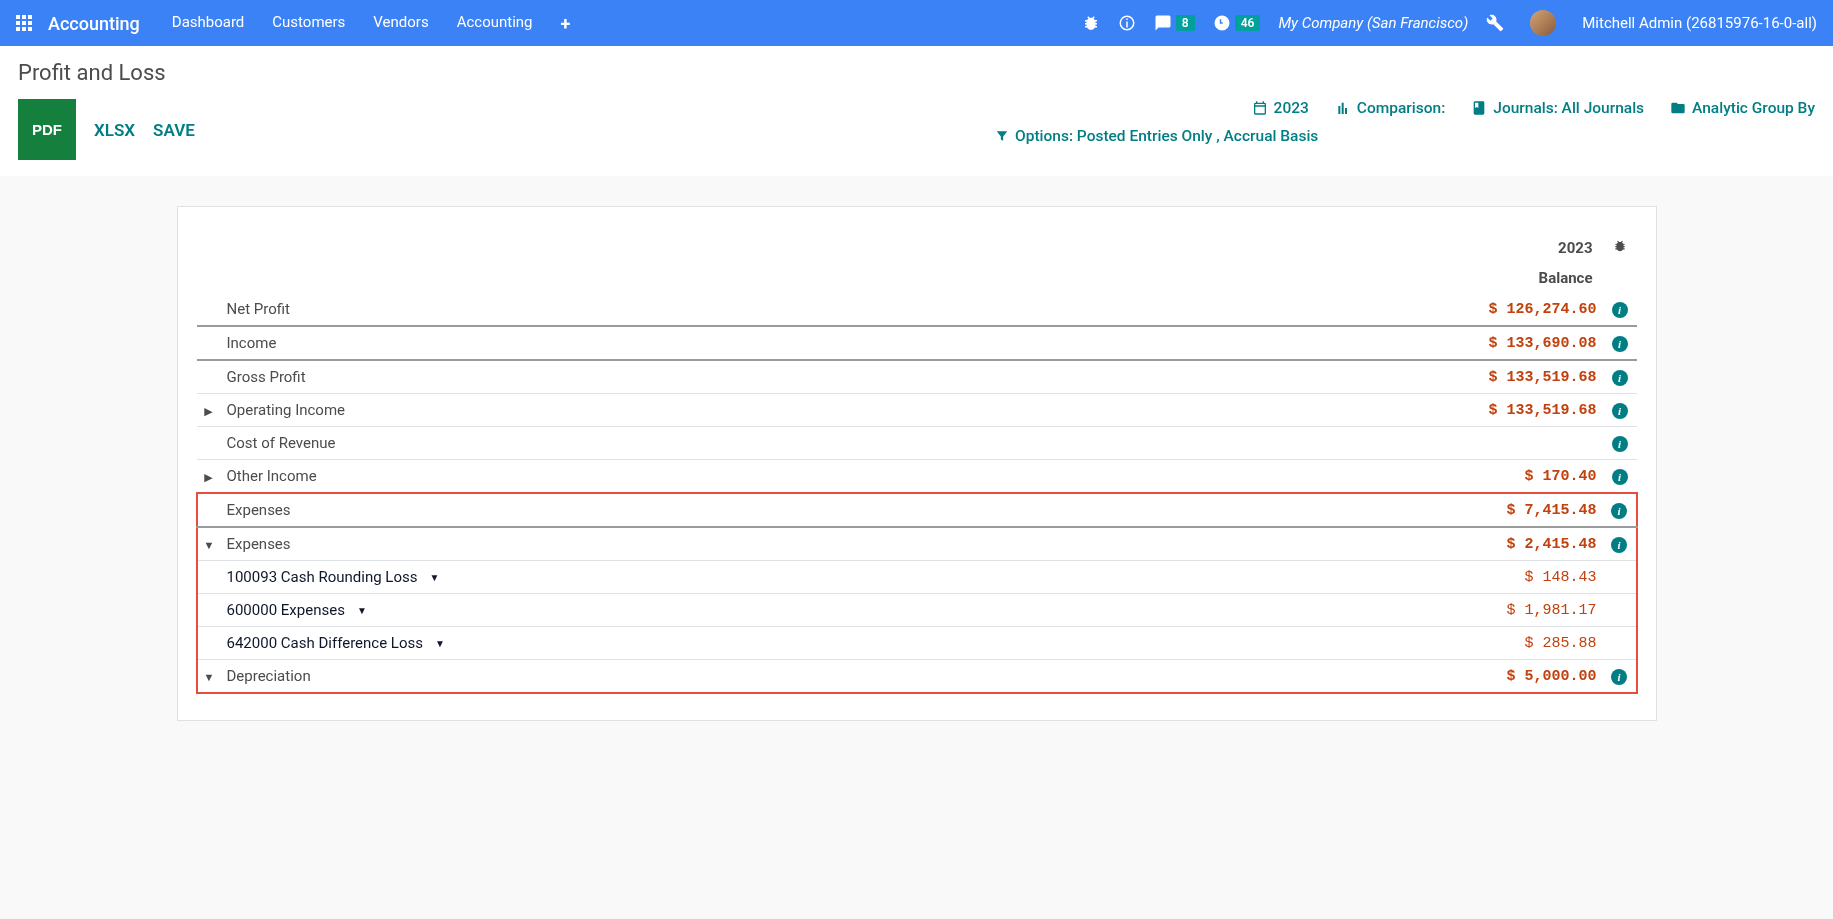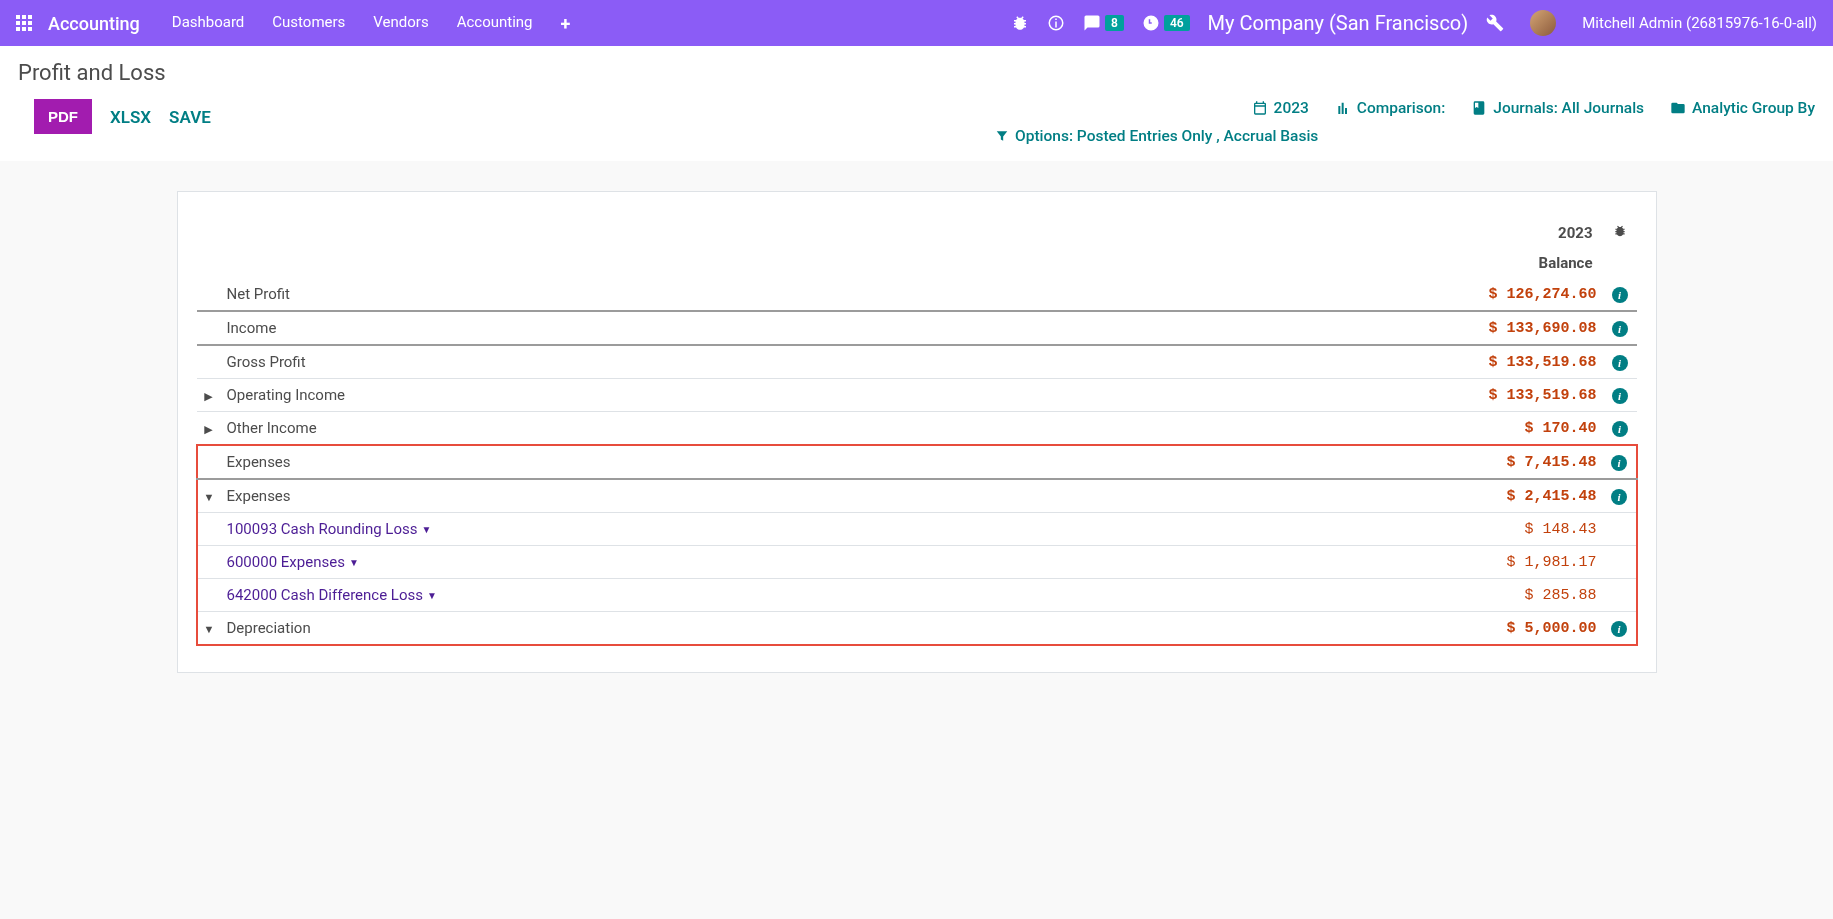--- a/index.html
+++ b/index.html
@@ -1,53 +1,53 @@
 <!DOCTYPE html>
 <html><head>
 <meta charset="utf-8">
 <style>
 * { margin: 0; padding: 0; box-sizing: border-box; }
 body { font-family: -apple-system, BlinkMacSystemFont, "Segoe UI", Roboto, sans-serif; background: #f9f9f9; color: #374151; font-size: 15px; }
 
-.top-nav { background: #8b5cf6; height: 46px; display: flex; align-items: center; padding: 0 16px; color: #fff; }
+.top-nav { background: #3b82f6; height: 46px; display: flex; align-items: center; padding: 0 16px; color: #fff; }
 .apps-icon { display: grid; grid-template-columns: repeat(3, 4px); grid-template-rows: repeat(3, 4px); gap: 2px; margin-right: 16px; cursor: pointer; }
 .apps-icon span { background: #fff; width: 4px; height: 4px; }
 .app-title { font-size: 18px; font-weight: 500; margin-right: 32px; }
 .nav-menu { display: flex; gap: 28px; flex: 1; }
 .nav-link { color: #fff; cursor: pointer; font-size: 15px; }
 .nav-icons { display: flex; align-items: center; gap: 18px; }
 .nav-icon { cursor: pointer; display: flex; align-items: center; gap: 4px; position: relative; }
 .badge-green { background: #00A09D; color: #fff; font-size: 12px; padding: 1px 6px; border-radius: 2px; font-weight: 600; }
-.company-name { font-size: 20px; cursor: pointer; }
+.company-name { font-size: 15px; cursor: pointer; font-style: italic; }
 .avatar { width: 26px; height: 26px; border-radius: 50%; background: linear-gradient(135deg,#d4a574,#8b5a3c); margin-left: 8px; }
 .user-name { margin-left: 8px; font-size: 15px; text-align: center; }
 
 .control-panel { background: #fff; padding: 14px 18px 16px; }
 .cp-title { font-size: 22px; color: #4C4C4C; margin-bottom: 14px; }
 .cp-row { display: flex; justify-content: space-between; align-items: flex-start; gap: 20px; }
 .cp-buttons { display: flex; gap: 18px; align-items: center; }
-.btn-primary { background: #a21caf; color: #fff; padding: 9px 14px; border: none; cursor: pointer; font-size: 15px; font-weight: 600; margin-left: 16px; }
+.btn-primary { background: #15803d; color: #fff; padding: 22px 14px; border: none; cursor: pointer; font-size: 15px; font-weight: 600; }
 .btn-text { color: #017E84; font-weight: 600; cursor: pointer; font-size: 17px; }
 .cp-filters { display: flex; flex-wrap: wrap; gap: 26px; row-gap: 10px; justify-content: flex-end; max-width: 820px; }
 .filter-item { color: #017E84; font-weight: 500; cursor: pointer; display: flex; align-items: center; gap: 6px; font-size: 15.5px; }
 .filter-item svg { flex-shrink: 0; }
 
 .content-area { padding: 30px 30px 20px; overflow: auto; }
 .report-sheet { background: #fff; border: 1px solid #dee2e6; padding: 26px 18px; max-width: 1480px; margin: 0 auto; }
 .report-table { width: 100%; border-collapse: collapse; }
 .report-table th { text-align: right; font-weight: 700; padding: 6px 10px; color: #4C4C4C; font-size: 15px; }
 .report-table td { padding: 7px 6px; vertical-align: middle; }
 .row-border { border-bottom: 1px solid #dee2e6; }
 .row-border-heavy { border-bottom: 2px solid #9b9b9b; }
 .caret-cell { width: 24px; text-align: center; }
 .caret { cursor: pointer; color: #4C4C4C; font-size: 11px; display: inline-block; }
 .name-cell { }
 .name-bold { font-weight: 400; color: #4C4C4C; }
 .name-norm { color: #4C4C4C; }
-.name-link { color: #4c1d95; cursor: pointer; display: inline-flex; align-items: center; gap: 4px; }
+.name-link { color: #0f172a; cursor: pointer; display: inline-flex; align-items: center; gap: 12px; }
 .name-link .dd { font-size: 10px; }
 .val-cell { text-align: right; font-family: "Courier New", monospace; white-space: nowrap; padding-right: 8px; color: #c2410c; }
 .val-bold { font-weight: 700; }
 .info-cell { width: 30px; text-align: center; }
 .info-icon { display: inline-flex; width: 16px; height: 16px; border-radius: 50%; background: #017E84; color: #fff; font-size: 11px; font-weight: 700; align-items: center; justify-content: center; cursor: pointer; font-family: Georgia, serif; font-style: italic; }
 .bug-sm { color: #4C4C4C; cursor: pointer; }
 .highlight-box { border: 2px solid #e74c3c; }
 
 .indent-0 { padding-left: 2px; }
 .indent-1 { padding-left: 28px; }
@@ -192,20 +192,26 @@
           <td class="val-cell val-bold">$ 133,519.68</td>
           <td class="info-cell"><span class="info-icon">i</span></td>
         </tr>
         <tr class="row-border">
           <td class="caret-cell"><span class="caret">▶</span></td>
           <td class="name-cell indent-2"><span class="name-norm">Operating Income</span></td>
           <td class="val-cell val-bold">$ 133,519.68</td>
           <td class="info-cell"><span class="info-icon">i</span></td>
         </tr>
         <tr class="row-border">
+          <td class="caret-cell"></td>
+          <td class="name-cell indent-2"><span class="name-norm">Cost of Revenue</span></td>
+          <td class="val-cell"></td>
+          <td class="info-cell"><span class="info-icon">i</span></td>
+        </tr>
+        <tr class="row-border">
           <td class="caret-cell"><span class="caret">▶</span></td>
           <td class="name-cell indent-1"><span class="name-norm">Other Income</span></td>
           <td class="val-cell val-bold">$ 170.40</td>
           <td class="info-cell"><span class="info-icon">i</span></td>
         </tr>
       </tbody>
       <tbody class="highlight-box">
         <tr class="row-border-heavy">
           <td class="caret-cell"></td>
           <td class="name-cell indent-0"><span class="name-bold">Expenses</span></td>

